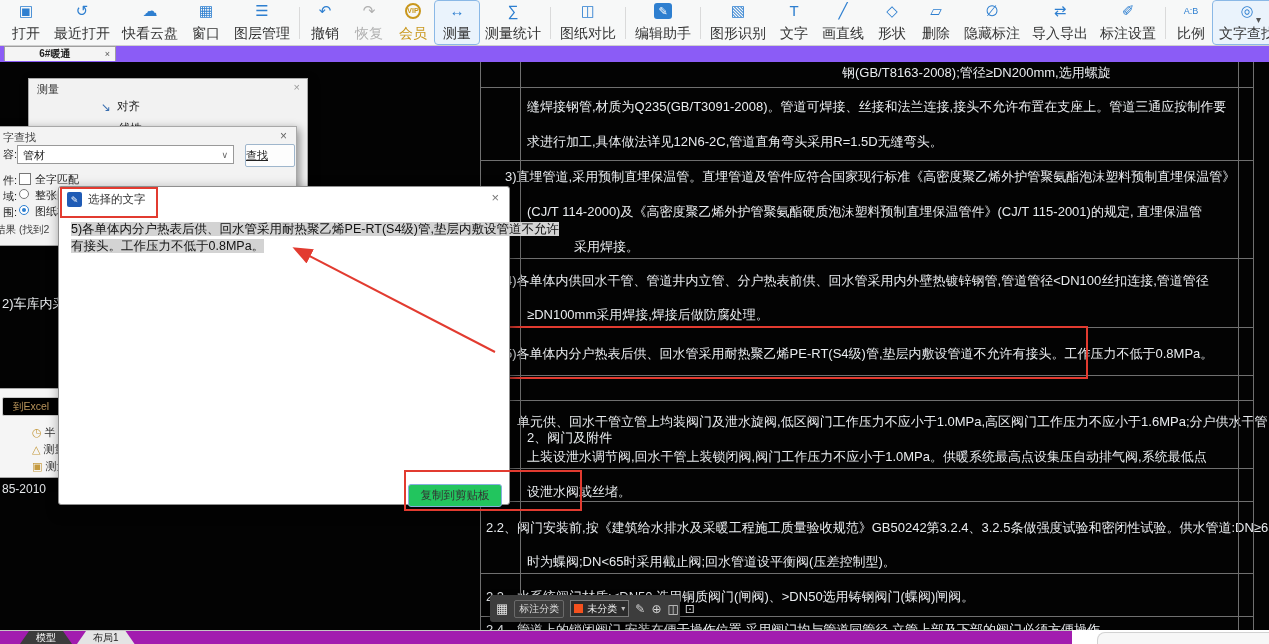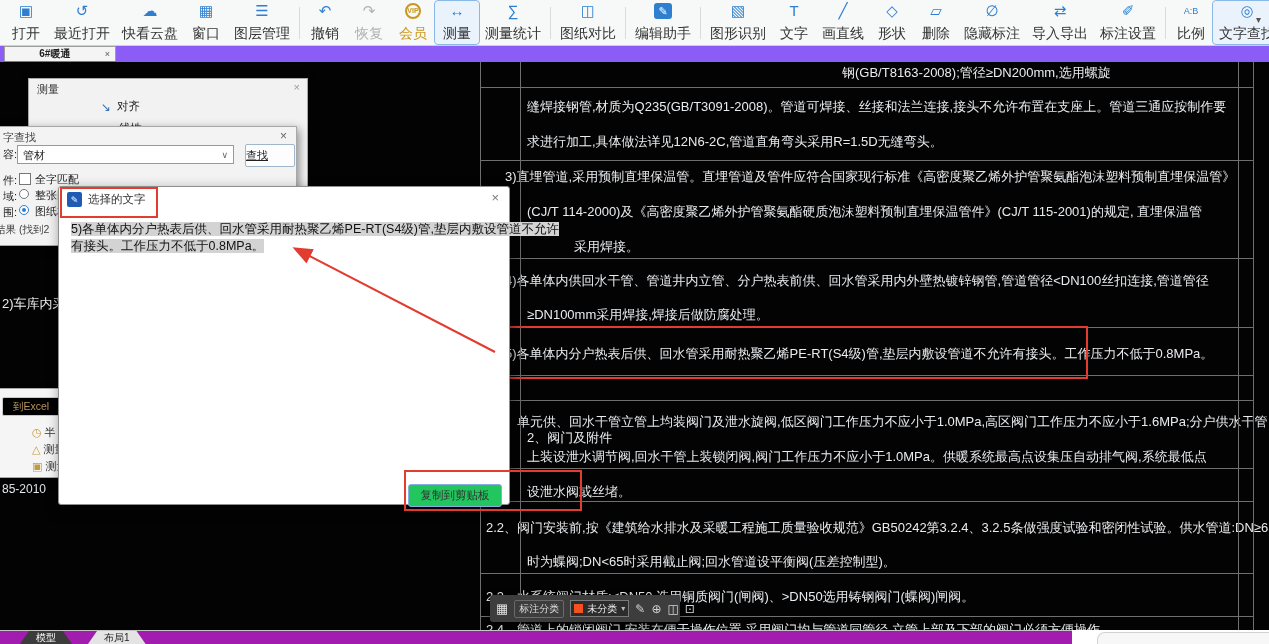--- a/index.html
+++ b/index.html
@@ -108,21 +108,21 @@
   #cat-swatch{width:9px;height:9px;background:#f4511e;flex:0 0 auto;}
   #cat-sel{font-size:10px;color:#eee;flex:1;white-space:nowrap;overflow:hidden;}
   #cat-chv{font-size:8px;color:#bbb;}
   .cat-ic{font-size:12px;color:#d5d5d5;}
 
   
   #bottombar{position:absolute;left:0;top:630px;width:1072px;height:14px;background:#a21caf;border-top:1px solid #c4c4c4;box-sizing:border-box;}
   .bb-tab{position:absolute;top:0;height:13px;line-height:13px;font-size:10px;padding:0 16px;
           clip-path:polygon(9px 0,calc(100% - 9px) 0,100% 100%,0 100%);}
   #bb-model{left:20px;background:#3c3c3c;color:#fff;}
-  #bb-layout{left:88px;background:#e4e4e4;color:#222;}
+  #bb-layout{left:77px;background:#e4e4e4;color:#222;}
   #toast{position:absolute;left:1097px;top:632px;width:172px;height:12px;background:#f7f7f7;
          border:1px solid #d2d2d2;border-bottom:none;border-radius:8px 2px 0 0;z-index:35;}
 </style>
 </head>
 <body>
 
 <div id="screen">
 
   <div id="toolbar">
       <div class="tb-item">

